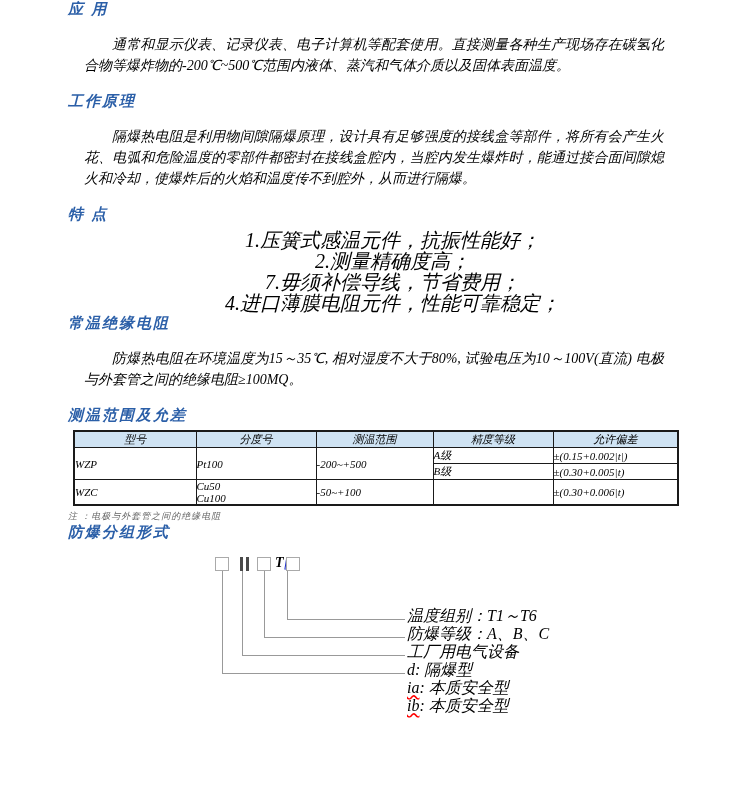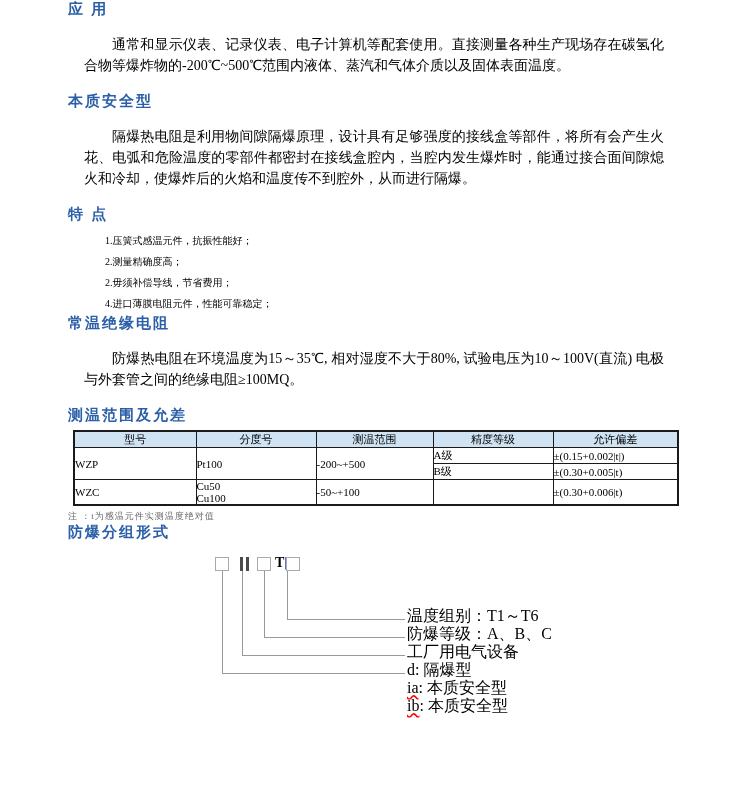--- a/index.html
+++ b/index.html
@@ -14,38 +14,39 @@
   }
   *{box-sizing:border-box;}
   html,body{margin:0;padding:0;background:#ffffff;}
   .page{
     position:relative;
     width:739px;height:797px;
     background:#ffffff;
     font-family:"Liberation Serif", serif;
     color:#000;
     overflow:hidden;
+    font-style:italic;
   }
   .content{padding:0 59px 0 68px;}
   h2.sec{
     font-family:"Liberation Sans", sans-serif;
     font-size:15px;line-height:18px;
     font-weight:bold;color:var(--heading);
     letter-spacing:2px;margin:0;
   }
   p.body{
     font-size:14px;line-height:21px;margin:16px;
     text-indent:2em;text-align:justify;
   }
   .h-app{margin-top:17px;}
   .p-app{margin-top:5px;}
   .h-pri{margin-top:18px;}
   .p-pri{margin-top:6px;}
   .h-feat{margin-top:25px;}
-  .feat-list{margin:7px 0 0 37px;font-size:10px;line-height:21px;}
+  .feat-list{margin:7px 0 0 37px;font-size:20px;line-height:21px;text-align:center;}
   .h-ins{margin-top:21px;}
   .p-ins{margin-top:2px;}
   .h-rng{margin-top:33px;}
   table.spec{
     border-collapse:collapse;
     margin:6px 0 0 5px;
     width:604px;
     table-layout:fixed;
     font-size:11px;
   }
@@ -96,28 +97,28 @@
 </style>
 </head>
 <body>
 
 <div class="page">
   <div class="content">
 
     <h2 class="sec h-app">应 用</h2>
     <p class="body p-app">通常和显示仪表、记录仪表、电子计算机等配套使用。直接测量各种生产现场存在碳氢化合物等爆炸物的-200℃~500℃范围内液体、蒸汽和气体介质以及固体表面温度。</p>
 
-    <h2 class="sec h-pri">本质安全型</h2>
+    <h2 class="sec h-pri">工作原理</h2>
     <p class="body p-pri">隔爆热电阻是利用物间隙隔爆原理，设计具有足够强度的接线盒等部件，将所有会产生火花、电弧和危险温度的零部件都密封在接线盒腔内，当腔内发生爆炸时，能通过接合面间隙熄火和冷却，使爆炸后的火焰和温度传不到腔外，从而进行隔爆。</p>
 
     <h2 class="sec h-feat">特 点</h2>
     <div class="feat-list">
       <div>1.压簧式感温元件，抗振性能好；</div>
       <div>2.测量精确度高；</div>
-      <div>2.毋须补偿导线，节省费用；</div>
+      <div>7.毋须补偿导线，节省费用；</div>
       <div>4.进口薄膜电阻元件，性能可靠稳定；</div>
     </div>
 
     <h2 class="sec h-ins">常温绝缘电阻</h2>
     <p class="body p-ins">防爆热电阻在环境温度为15～35℃, 相对湿度不大于80%, 试验电压为10～100V(直流) 电极与外套管之间的绝缘电阻≥100MQ。</p>
 
     <h2 class="sec h-rng">测温范围及允差</h2>
     <table class="spec">
       <thead>
         <tr>
@@ -145,21 +146,21 @@
           <td class="tall">
             <div>Cu50</div>
             <div>Cu100</div>
           </td>
           <td class="tall">-50~+100</td>
           <td class="tall"></td>
           <td class="tall">±(0.30+0.006|t)</td>
         </tr>
       </tbody>
     </table>
-    <div class="note">注 ：t为感温元件实测温度绝对值</div>
+    <div class="note">注 ：电极与外套管之间的绝缘电阻</div>
 
     <h2 class="sec h-grp">防爆分组形式</h2>
 
     <div class="diagram">
       <span class="ph-box" style="left:147px"></span>
       <span class="roman" style="left:170px">
           <i class="b1"></i>
           <i class="b2"></i>
         </span>
       <span class="ph-box" style="left:189px"></span>

